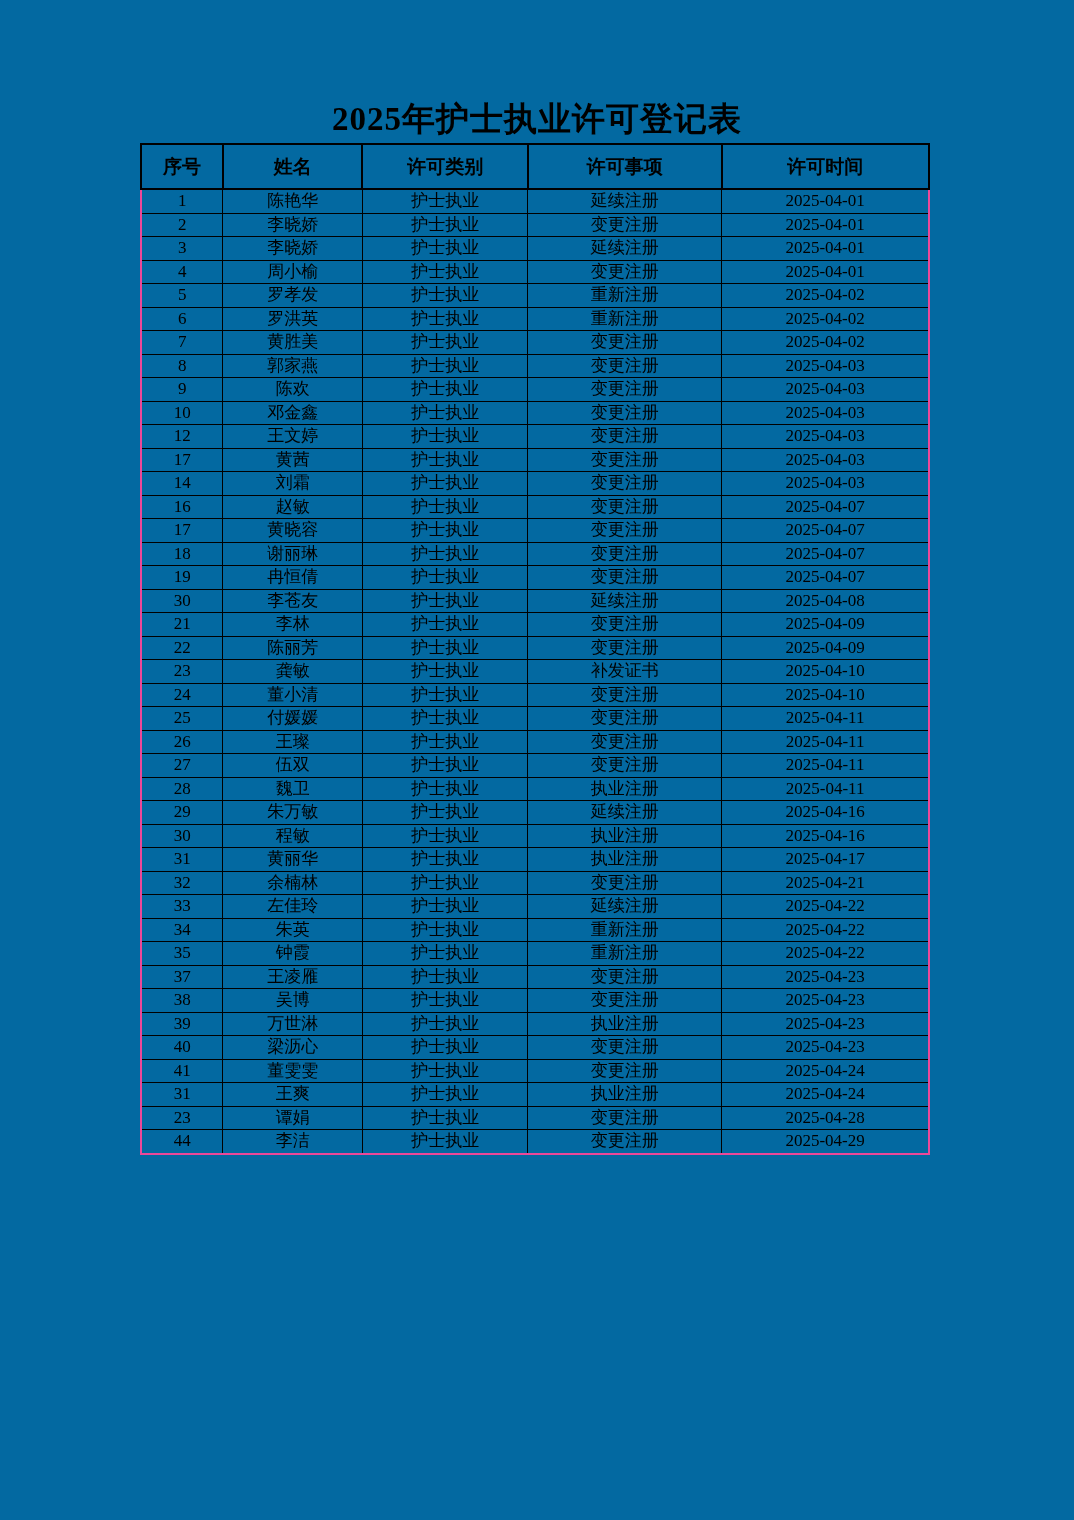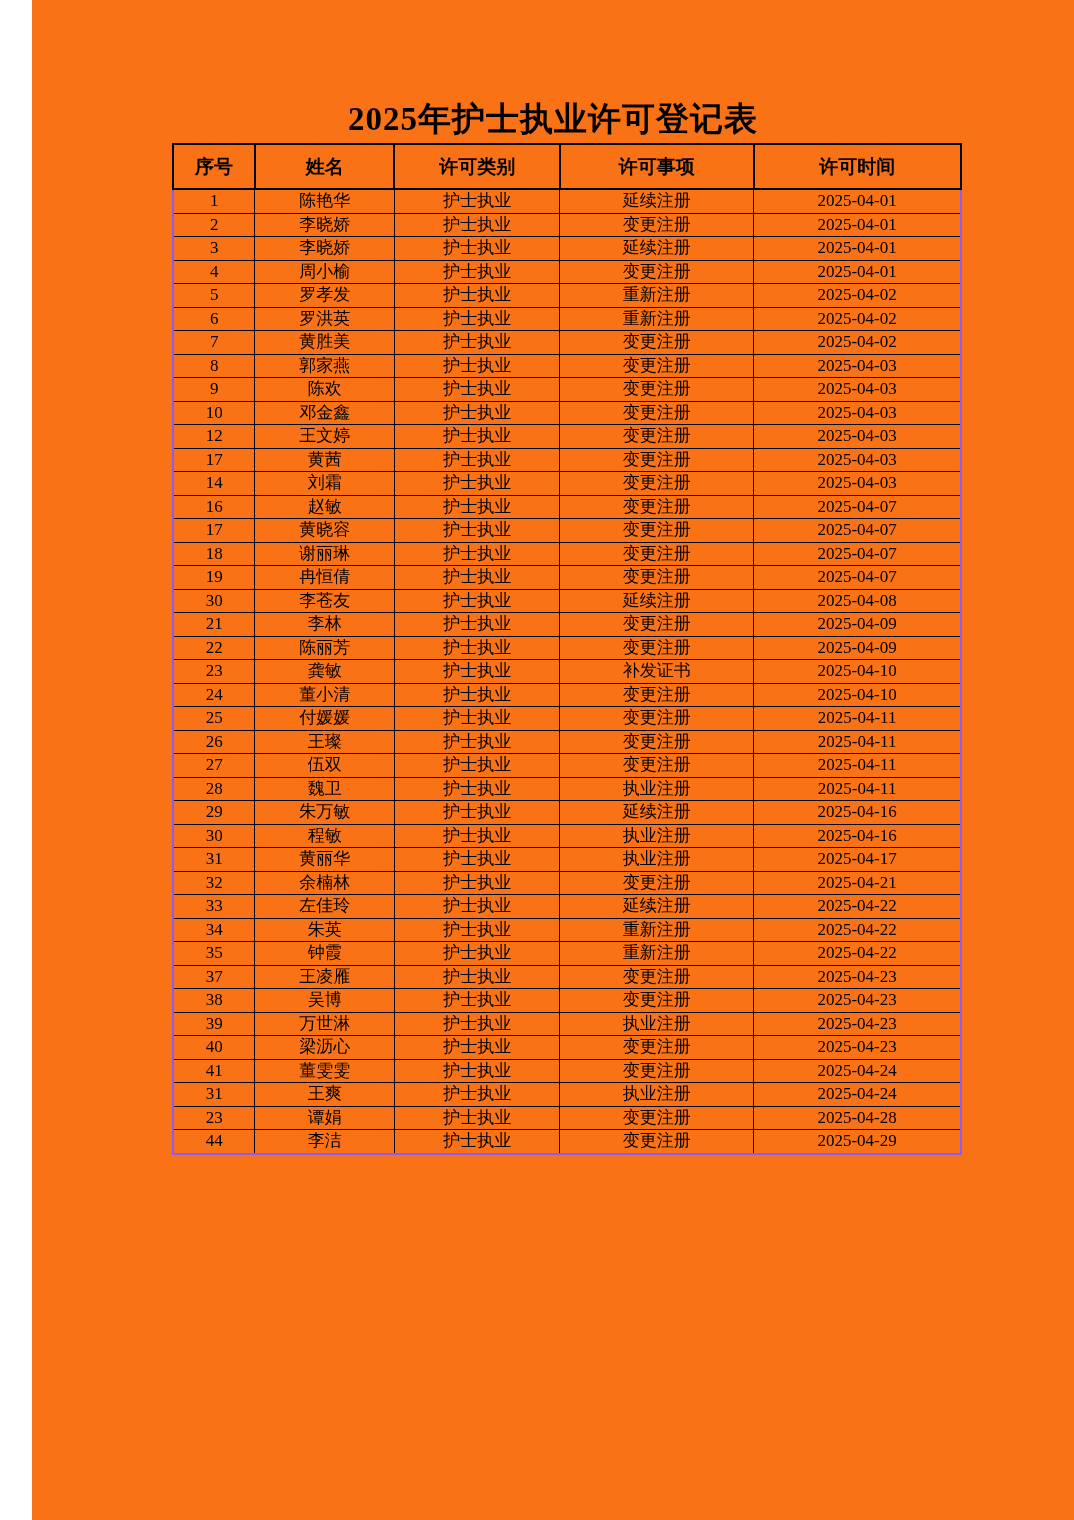--- a/index.html
+++ b/index.html
@@ -10,22 +10,21 @@
   body {
     width: 1074px;
     height: 1520px;
     position: relative;
     font-family: "Liberation Serif", "DejaVu Serif", serif;
     color: #000000;
   }
   .page {
     position: absolute;
     inset: 0;
-    background: #f97316;
-    margin-left: 32px;
+    background: #0369a1;
   }
   .doc-title {
     position: absolute;
     top: 97px;
     left: 0;
     width: 100%;
     text-align: center;
     font-family: "Liberation Serif", "DejaVu Serif", serif;
     font-weight: bold;
     font-size: 33px;
@@ -55,21 +54,21 @@
     height: 43px;
     border-width: 2px;
   }
   .reg-table td {
     font-family: "Liberation Serif", "DejaVu Serif", serif;
     font-size: 17px;
     height: 22.5px;
     line-height: 22.5px;
   }
   .reg-table {
-    border: 2px solid #8b5cf6;
+    border: 2px solid #ec4899;
   }
   col.c-index    { width: 10.4%; }
   col.c-name     { width: 17.7%; }
   col.c-category { width: 21.0%; }
   col.c-item     { width: 24.6%; }
   col.c-date     { width: 26.3%; }
 </style>
 </head>
 <body>
 

